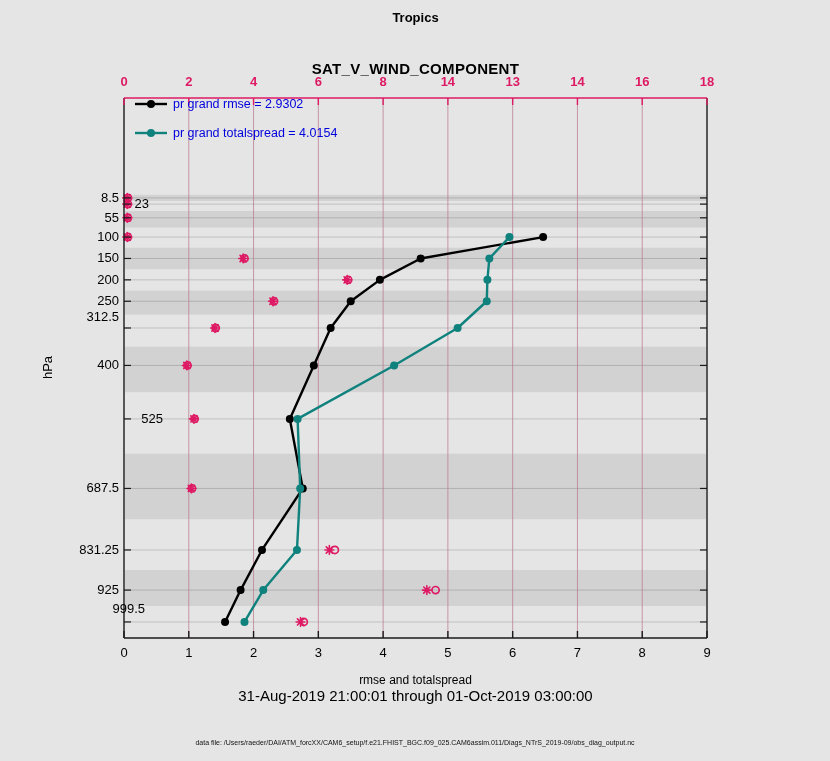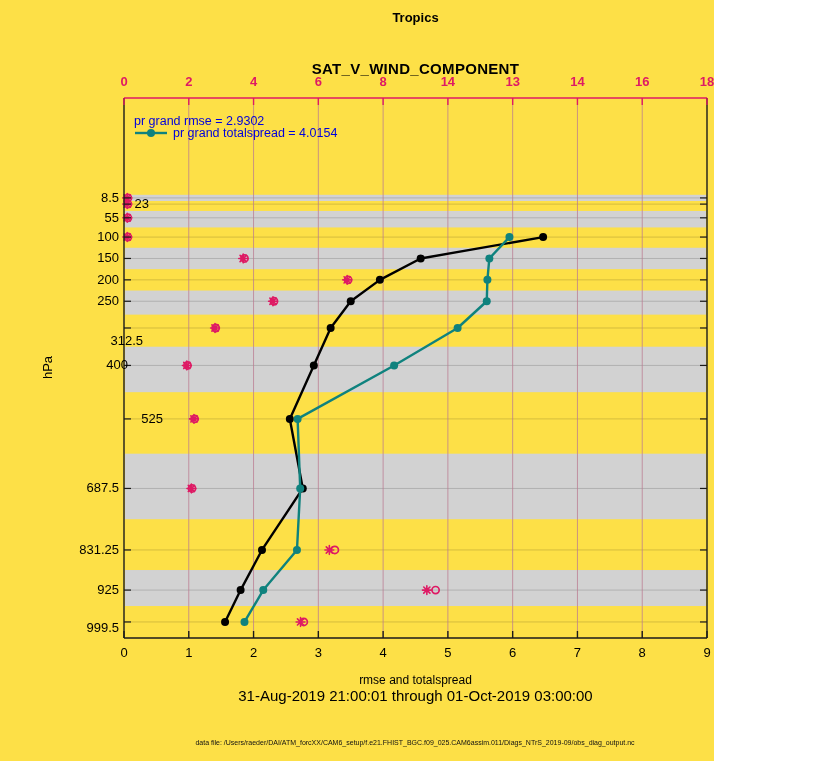--- a/index.html
+++ b/index.html
@@ -1,17 +1,17 @@
 <!DOCTYPE html>
 <html><head>
 <meta charset="utf-8">
 <style>
   html,body{margin:0;padding:0;background:#fff;}
   #figure{
-    position:relative;width:714px;height:761px;background:#fde047;overflow:hidden;
+    position:relative;width:830px;height:761px;background:#e5e5e5;overflow:hidden;
     font-family:"Liberation Sans","DejaVu Sans",sans-serif;color:#000;
   }
   .abs{position:absolute;}
   .center-row{left:124px;width:583px;text-align:center;}
   .title1{top:10px;font-size:13px;font-weight:700;}
   .title2{top:31px;font-size:15px;font-weight:700;letter-spacing:0.3px;margin-top:29px;}
   .toplabel{top:54px;font-size:12.5px;font-weight:700;}
   .xlabel{top:673px;font-size:12px;}
   .dateline{top:687px;font-size:15px;}
   .footer{left:0;width:830px;top:739px;text-align:center;font-size:7px;color:#111;}
@@ -162,21 +162,21 @@
       <line x1="700" x2="707" y1="590.0760697305864" y2="590.0760697305864" stroke="#1a1a1a" stroke-width="1.2"></line>
       <line x1="124" x2="131" y1="621.9540412044374" y2="621.9540412044374" stroke="#1a1a1a" stroke-width="1.2"></line>
       <line x1="700" x2="707" y1="621.9540412044374" y2="621.9540412044374" stroke="#1a1a1a" stroke-width="1.2"></line>
     </svg>
 
   <div class="abs center-row title1">Tropics</div>
   <div class="abs center-row title2">SAT_V_WIND_COMPONENT</div>
 
   <div class="abs ylab">hPa</div>
 
-  <div class="legend-item" style="top:114px;flex-direction:column;">
+  <div class="legend-item" style="top:97px;">
     <svg width="34" height="14">
       <line id="leg-line-0" x1="1" y1="7" x2="33" y2="7" stroke-width="2.4" stroke="#000000"></line>
       <circle id="leg-dot-0" cx="17" cy="7" r="4" fill="#000000"></circle>
     </svg>
     <span class="legend-text" id="leg-text-0" style="color: rgb(0, 0, 221);">pr grand rmse = 2.9302</span>
   </div>
   <div class="legend-item" style="top:126px;">
     <svg width="34" height="14">
       <line id="leg-line-1" x1="1" y1="7" x2="33" y2="7" stroke-width="2.4" stroke="#0F827E"></line>
       <circle id="leg-dot-1" cx="17" cy="7" r="4" fill="#0F827E"></circle>
@@ -205,26 +205,26 @@
       <div class="ticklab" style="left: 577.444px; top: 645px;">7</div>
       <div class="ticklab" style="left: 642.222px; top: 645px;">8</div>
       <div class="ticklab" style="left: 707px; top: 645px;">9</div>
       <div class="ytick" style="top: 189.913px;">8.5</div>
       <div class="ytick" style="top: 196.117px; margin-left: 30px;">23</div>
       <div class="ytick" style="top: 209.81px;">55</div>
       <div class="ytick" style="top: 229.065px;">100</div>
       <div class="ytick" style="top: 250.46px;">150</div>
       <div class="ytick" style="top: 271.854px;">200</div>
       <div class="ytick" style="top: 293.249px;">250</div>
-      <div class="ytick" style="top: 333px; padding-left: 24px;">312.5</div>
-      <div class="ytick" style="top: 357.433px; margin-left: 9px;">400</div>
+      <div class="ytick" style="top: 309px;">312.5</div>
+      <div class="ytick" style="top: 357.433px;">400</div>
       <div class="ytick" style="top: 410.919px; padding-left: 44px;">525</div>
       <div class="ytick" style="top: 480.452px;">687.5</div>
       <div class="ytick" style="top: 541.961px;">831.25</div>
       <div class="ytick" style="top: 582.076px;">925</div>
-      <div class="ytick" style="top: 620px;">999.5</div>
+      <div class="ytick" style="top: 601px; padding-left: 26px;">999.5</div>
     </div>
 
   <div class="abs center-row xlabel">rmse and totalspread</div>
   <div class="abs center-row dateline">31-Aug-2019 21:00:01 through 01-Oct-2019 03:00:00</div>
   <div class="abs footer">data file: /Users/raeder/DAI/ATM_forcXX/CAM6_setup/f.e21.FHIST_BGC.f09_025.CAM6assim.011/Diags_NTrS_2019-09/obs_diag_output.nc</div>
 
 </div>
 
 </body></html>

